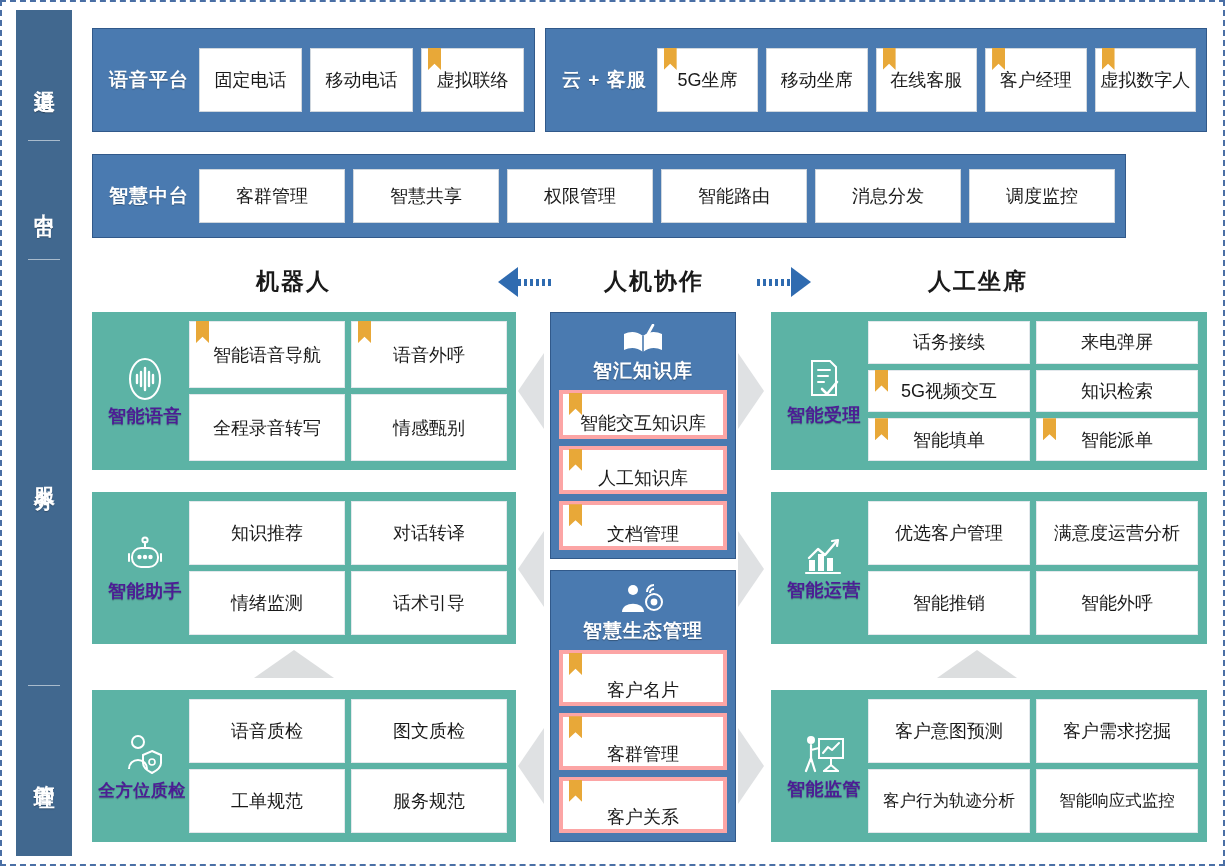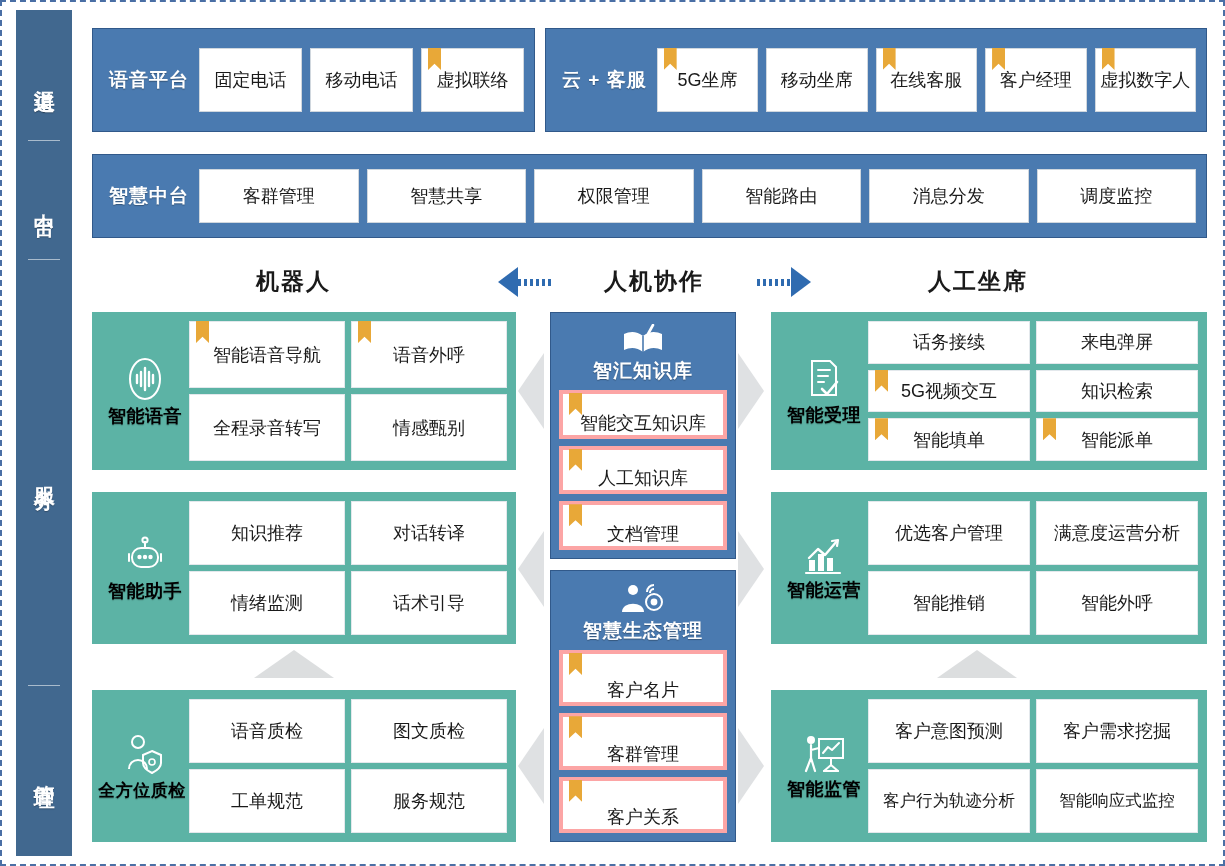--- a/index.html
+++ b/index.html
@@ -89,21 +89,21 @@
   
   .tpanel {
     position: absolute; background: #5cb3a5;
     display: flex; align-items: stretch;
     padding: 9px;
   }
   .tlabel {
     width: 88px; flex: 0 0 88px;
     display: flex; flex-direction: column;
     align-items: center; justify-content: center; gap: 0;
-    color: #000000;
+    color: #4c1d95;
   }
   .tlabel .name {
     font-size: 18px; font-weight: bold; white-space: nowrap;
     text-shadow: 0 1px 1px rgba(0,0,0,.25); letter-spacing: .5px;
   }
   .tlabel .name.wide { font-size: 17px; margin-left: -6px; }
   .tgrid { flex: 1; display: grid; gap: 6px; }
   .tgrid.g22 { grid-template-columns: 1fr 1fr; grid-template-rows: 1fr 1fr; }
   .tgrid.g32 { grid-template-columns: 1fr 1fr; grid-template-rows: 1fr 1fr 1fr; }
   .tcell {
@@ -192,21 +192,21 @@
         </div>
       <div class="chip bm">
           <span>客户经理</span>
         </div>
       <div class="chip bm">
           <span>虚拟数字人</span>
         </div>
     </div>
   </div>
 
-  <div class="band" style="left:90px; top:152px; width:1115px; height:84px;">
+  <div class="band" style="left:90px; top:152px; width:1034px; height:84px;">
     <span class="band-title">智慧中台</span>
     <div class="band-items" style="height:54px;">
       <div class="chip">
           <span>客群管理</span>
         </div>
       <div class="chip">
           <span>智慧共享</span>
         </div>
       <div class="chip">
           <span>权限管理</span>

